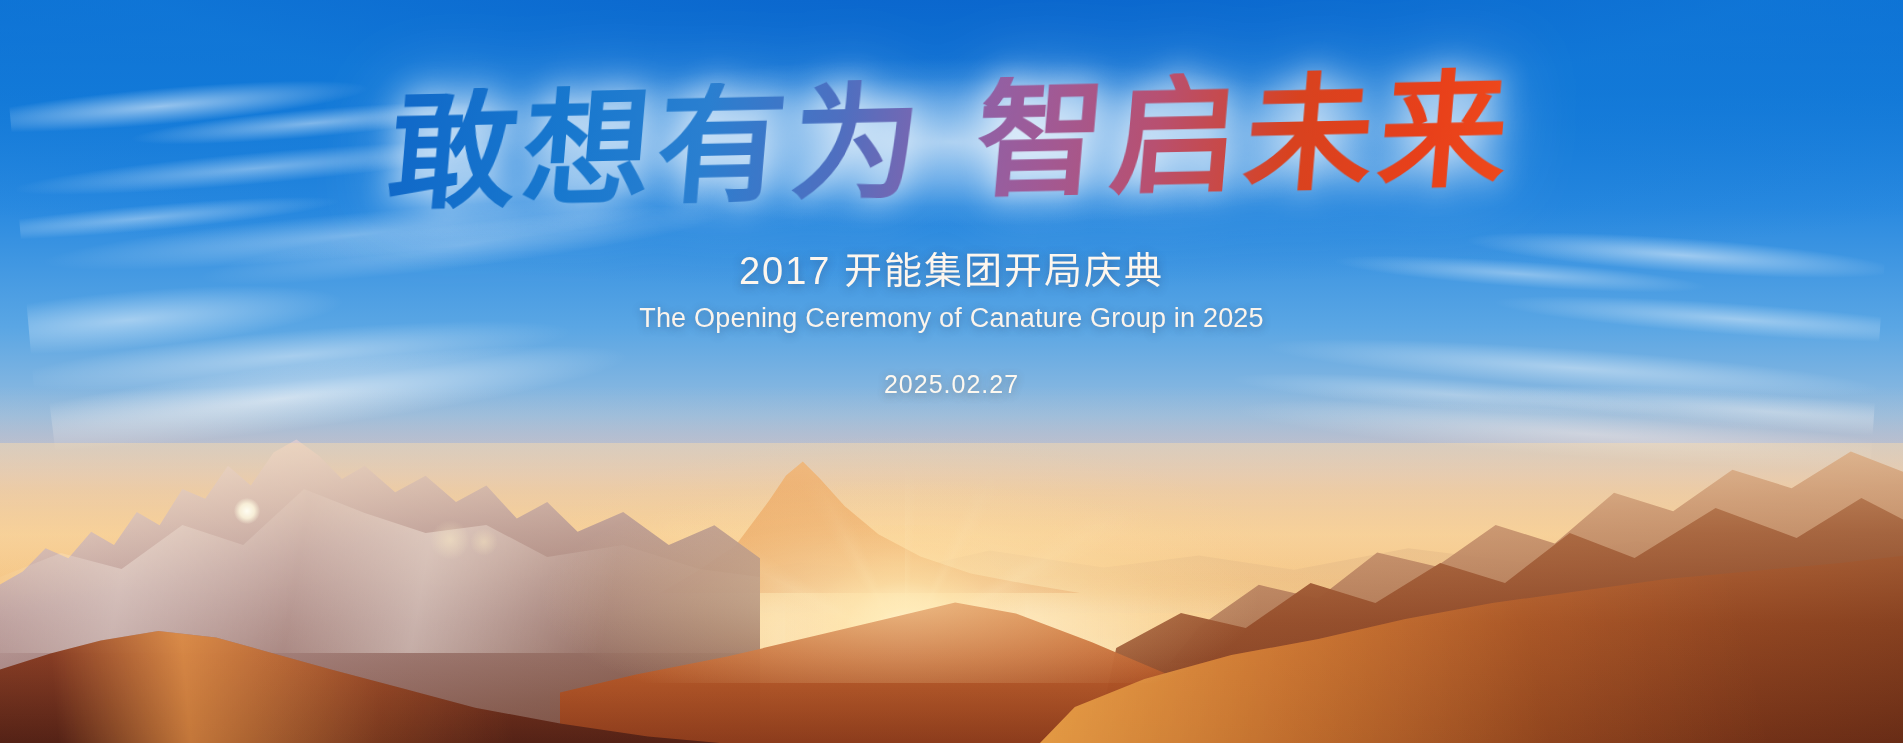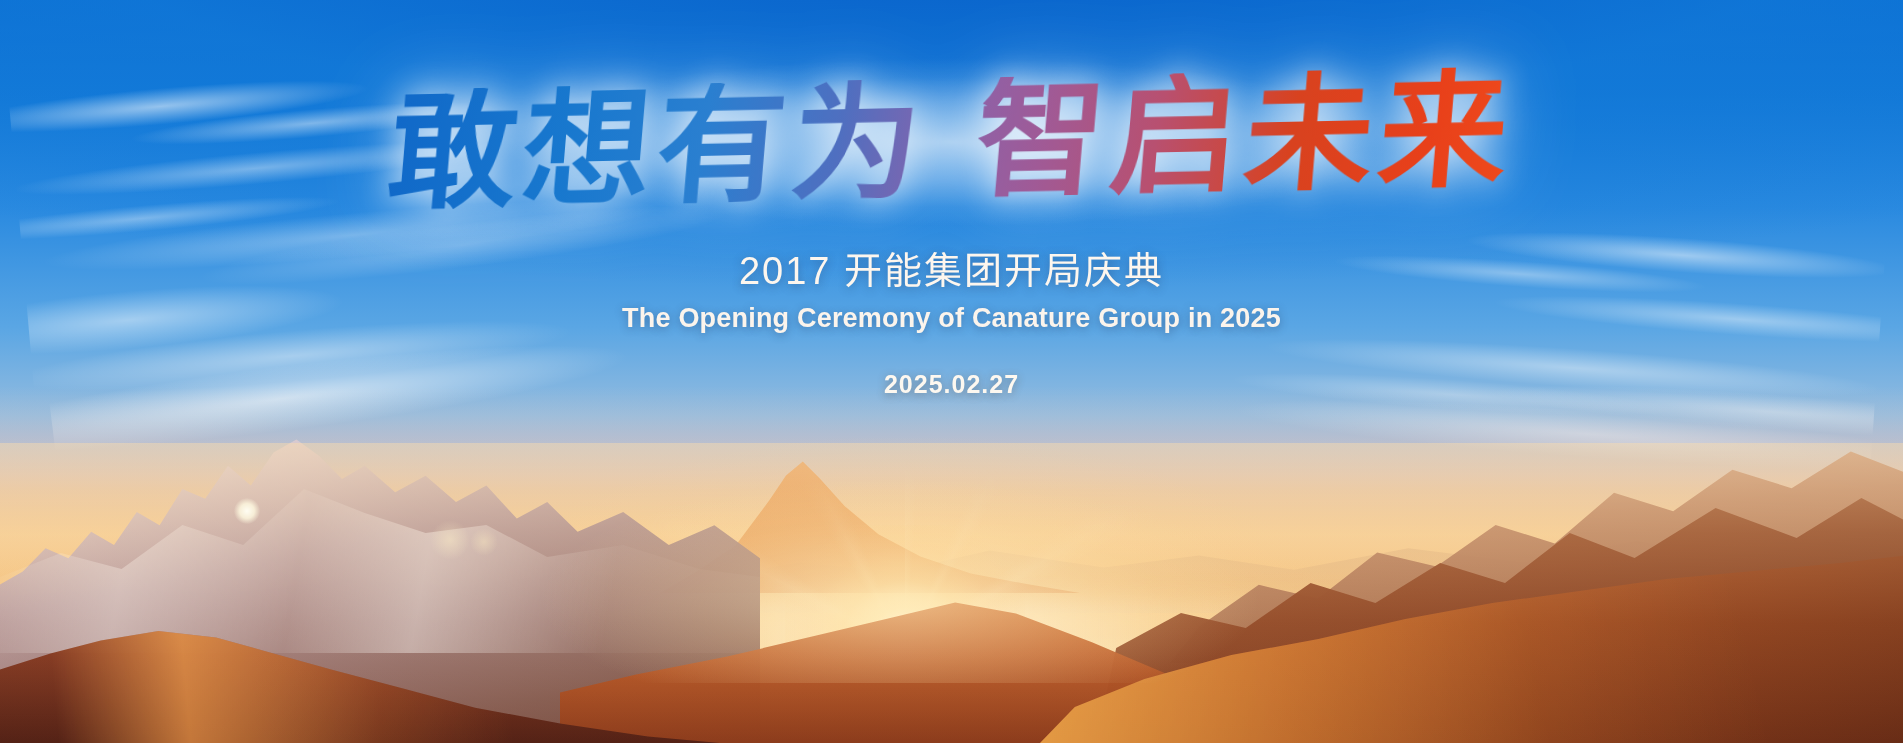--- a/index.html
+++ b/index.html
@@ -296,29 +296,29 @@
     margin-top:34px;
     font-size:38px;
     font-weight:400;
     color:#fdf6ee;
     letter-spacing:2px;
     text-shadow:0 2px 10px rgba(40,60,100,.45);
   }
   #subtitle-en{
     margin-top:8px;
     font-size:27px;
-    font-weight:700;
+    font-weight:400;
     color:#fbf4ec;
     letter-spacing:.2px;
     text-shadow:0 2px 9px rgba(40,60,100,.45);
   }
   #event-date{
     margin-top:36px;
     font-size:25px;
-    font-weight:700;
+    font-weight:400;
     color:#fdf8f0;
     letter-spacing:1px;
     text-shadow:0 2px 9px rgba(90,70,60,.45);
   }
 </style>
 </head>
 <body>
 
 <div id="banner">
 

